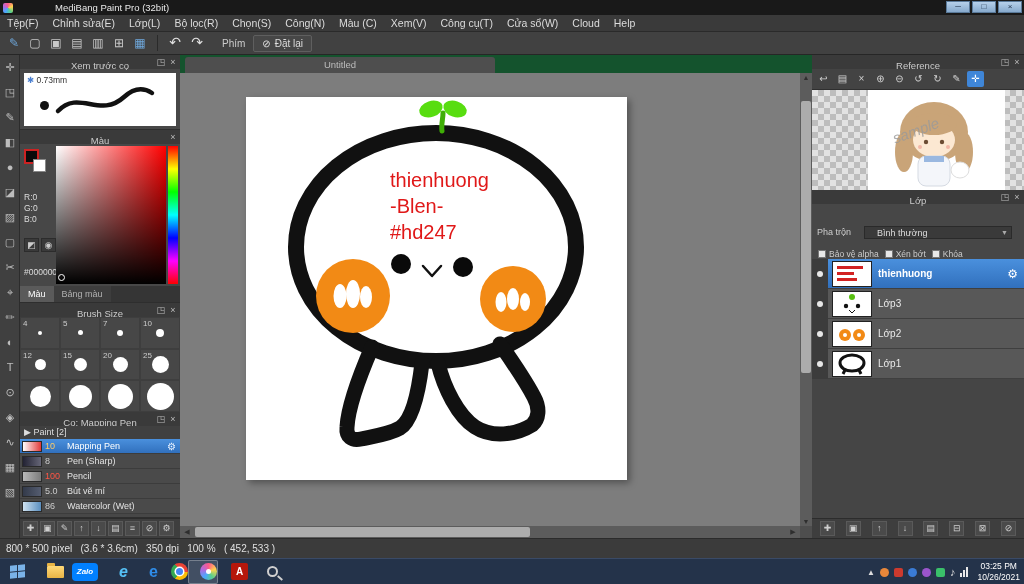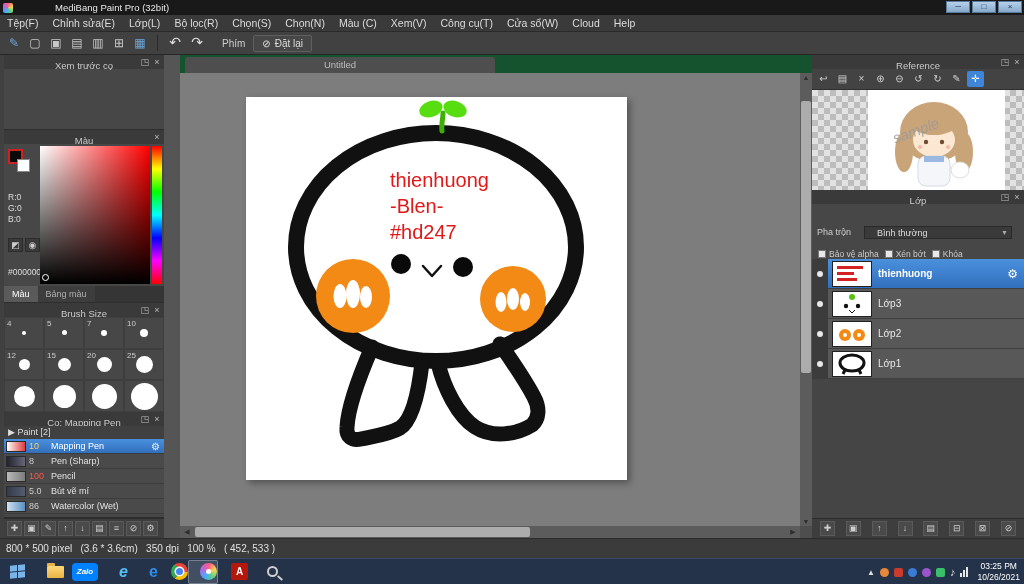--- a/index.html
+++ b/index.html
@@ -28,21 +28,21 @@
   .reset-btn { display:flex; align-items:center; gap:4px; background:#474747; border:1px solid #5f5f5f; border-radius:2px; color:#dddddd; font-size:10px; padding:1px 8px; height:17px; font-family:"Liberation Sans",sans-serif; }
 
   
   .main { position:absolute; left:0; top:55px; width:1024px; height:483px; }
 
   
   .toolstrip { position:absolute; left:0; top:0; width:20px; height:483px; background:#404040; border-right:1px solid #2c2c2c; }
   .tool { width:20px; height:25px; color:#bdbdbd; font-size:11px; line-height:25px; text-align:center; }
 
   
-  .left-panels { position:absolute; left:4px; top:0; width:160px; height:483px; background:#474747; }
+  .left-panels { position:absolute; left:20px; top:0; width:160px; height:483px; background:#474747; }
   .panel { position:absolute; left:0; width:160px; border-bottom:1px solid #2e2e2e; background:#474747; }
   .phdr { height:14px; background:#3a3a3a; position:relative; text-align:center; }
   .phdr-title { color:#cccccc; font-size:9.5px; line-height:14px; }
   .phdr-ic { position:absolute; top:0; color:#bbbbbb; font-size:9px; line-height:14px; width:12px; text-align:center; }
   .phdr-ic.pop { right:13px; }
   .phdr-ic.cls { right:1px; }
 
   
   .bp-box { position:absolute; left:4px; top:18px; width:152px; height:53px; background:#ffffff; }
   .bp-size { position:absolute; left:3px; top:2px; font-size:8.5px; color:#333; }
@@ -187,21 +187,21 @@
       <div class="win-btn">×</div>
     </div>
   </div>
 
   <div class="menubar">
     <span class="menu-item">Tệp(F)</span>
     <span class="menu-item">Chỉnh sửa(E)</span>
     <span class="menu-item">Lớp(L)</span>
     <span class="menu-item">Bộ lọc(R)</span>
     <span class="menu-item">Chọn(S)</span>
-    <span class="menu-item">Chọn(N)</span>
+    <span class="menu-item">Công(N)</span>
     <span class="menu-item">Màu (C)</span>
     <span class="menu-item">Xem(V)</span>
     <span class="menu-item">Công cụ(T)</span>
     <span class="menu-item">Cửa sổ(W)</span>
     <span class="menu-item">Cloud</span>
     <span class="menu-item">Help</span>
   </div>
 
   <div class="toolbar">
     <div class="tb-icon blue">✎</div>
@@ -245,20 +245,27 @@
     </div>
 
     <div class="left-panels">
 
       <div class="panel" style="top:0; height:75px;">
         <div class="phdr">
           <span class="phdr-title">Xem trước cọ</span>
           <span class="phdr-ic pop">◳</span>
           <span class="phdr-ic cls">×</span>
         </div>
+        <div class="bp-box">
+          <div class="bp-size"><span class="bp-star">✱</span> <span>0.73mm</span></div>
+          <div class="bp-dot"></div>
+          <svg viewBox="0 0 152 53" style="position:absolute;left:0;top:0;width:152px;height:53px;">
+            <path d="M 34 38 C 55 16 76 46 100 24 C 112 13 122 16 128 20" fill="none" stroke="#111" stroke-width="4.5" stroke-linecap="round"></path>
+          </svg>
+        </div>
       </div>
 
       <div class="panel" style="top:75px; height:173px;">
         <div class="phdr">
           <span class="phdr-title">Màu</span>
           <span class="phdr-ic cls">×</span>
         </div>
         <div class="swatch-fg"></div>
         <div class="swatch-bg"></div>
         <div class="rgb-line" style="top:62px;">R:0</div>

